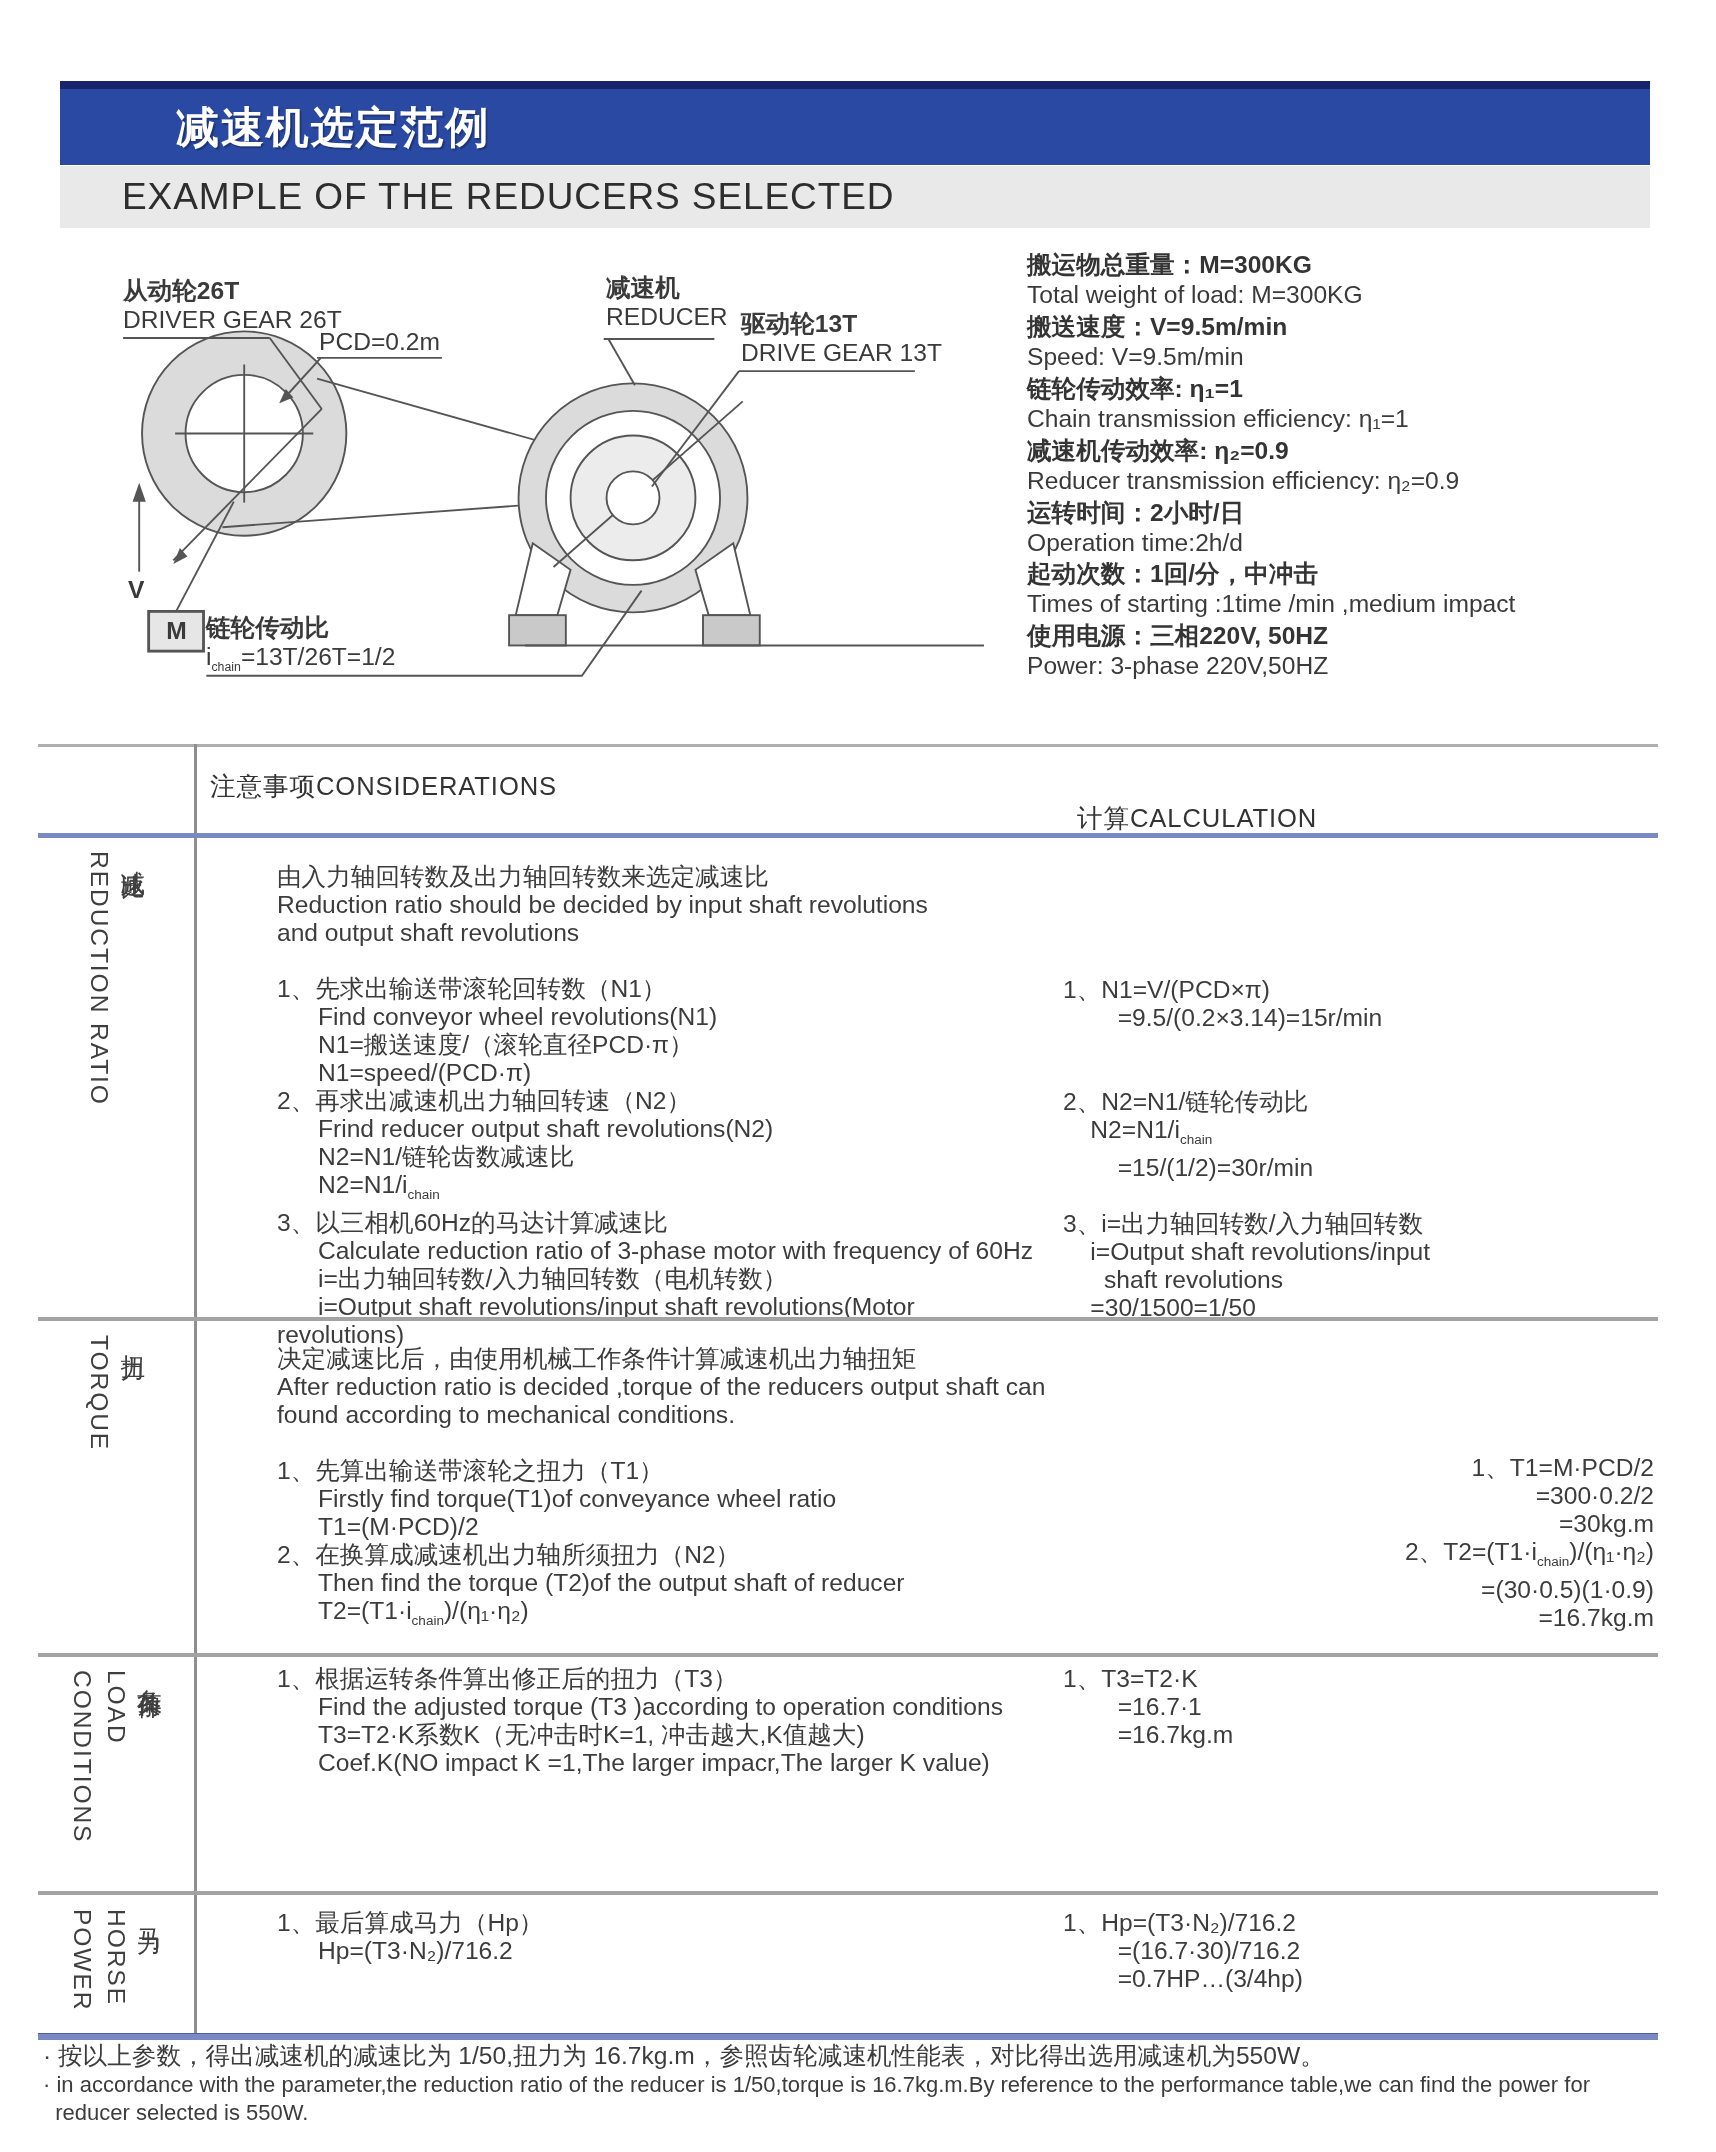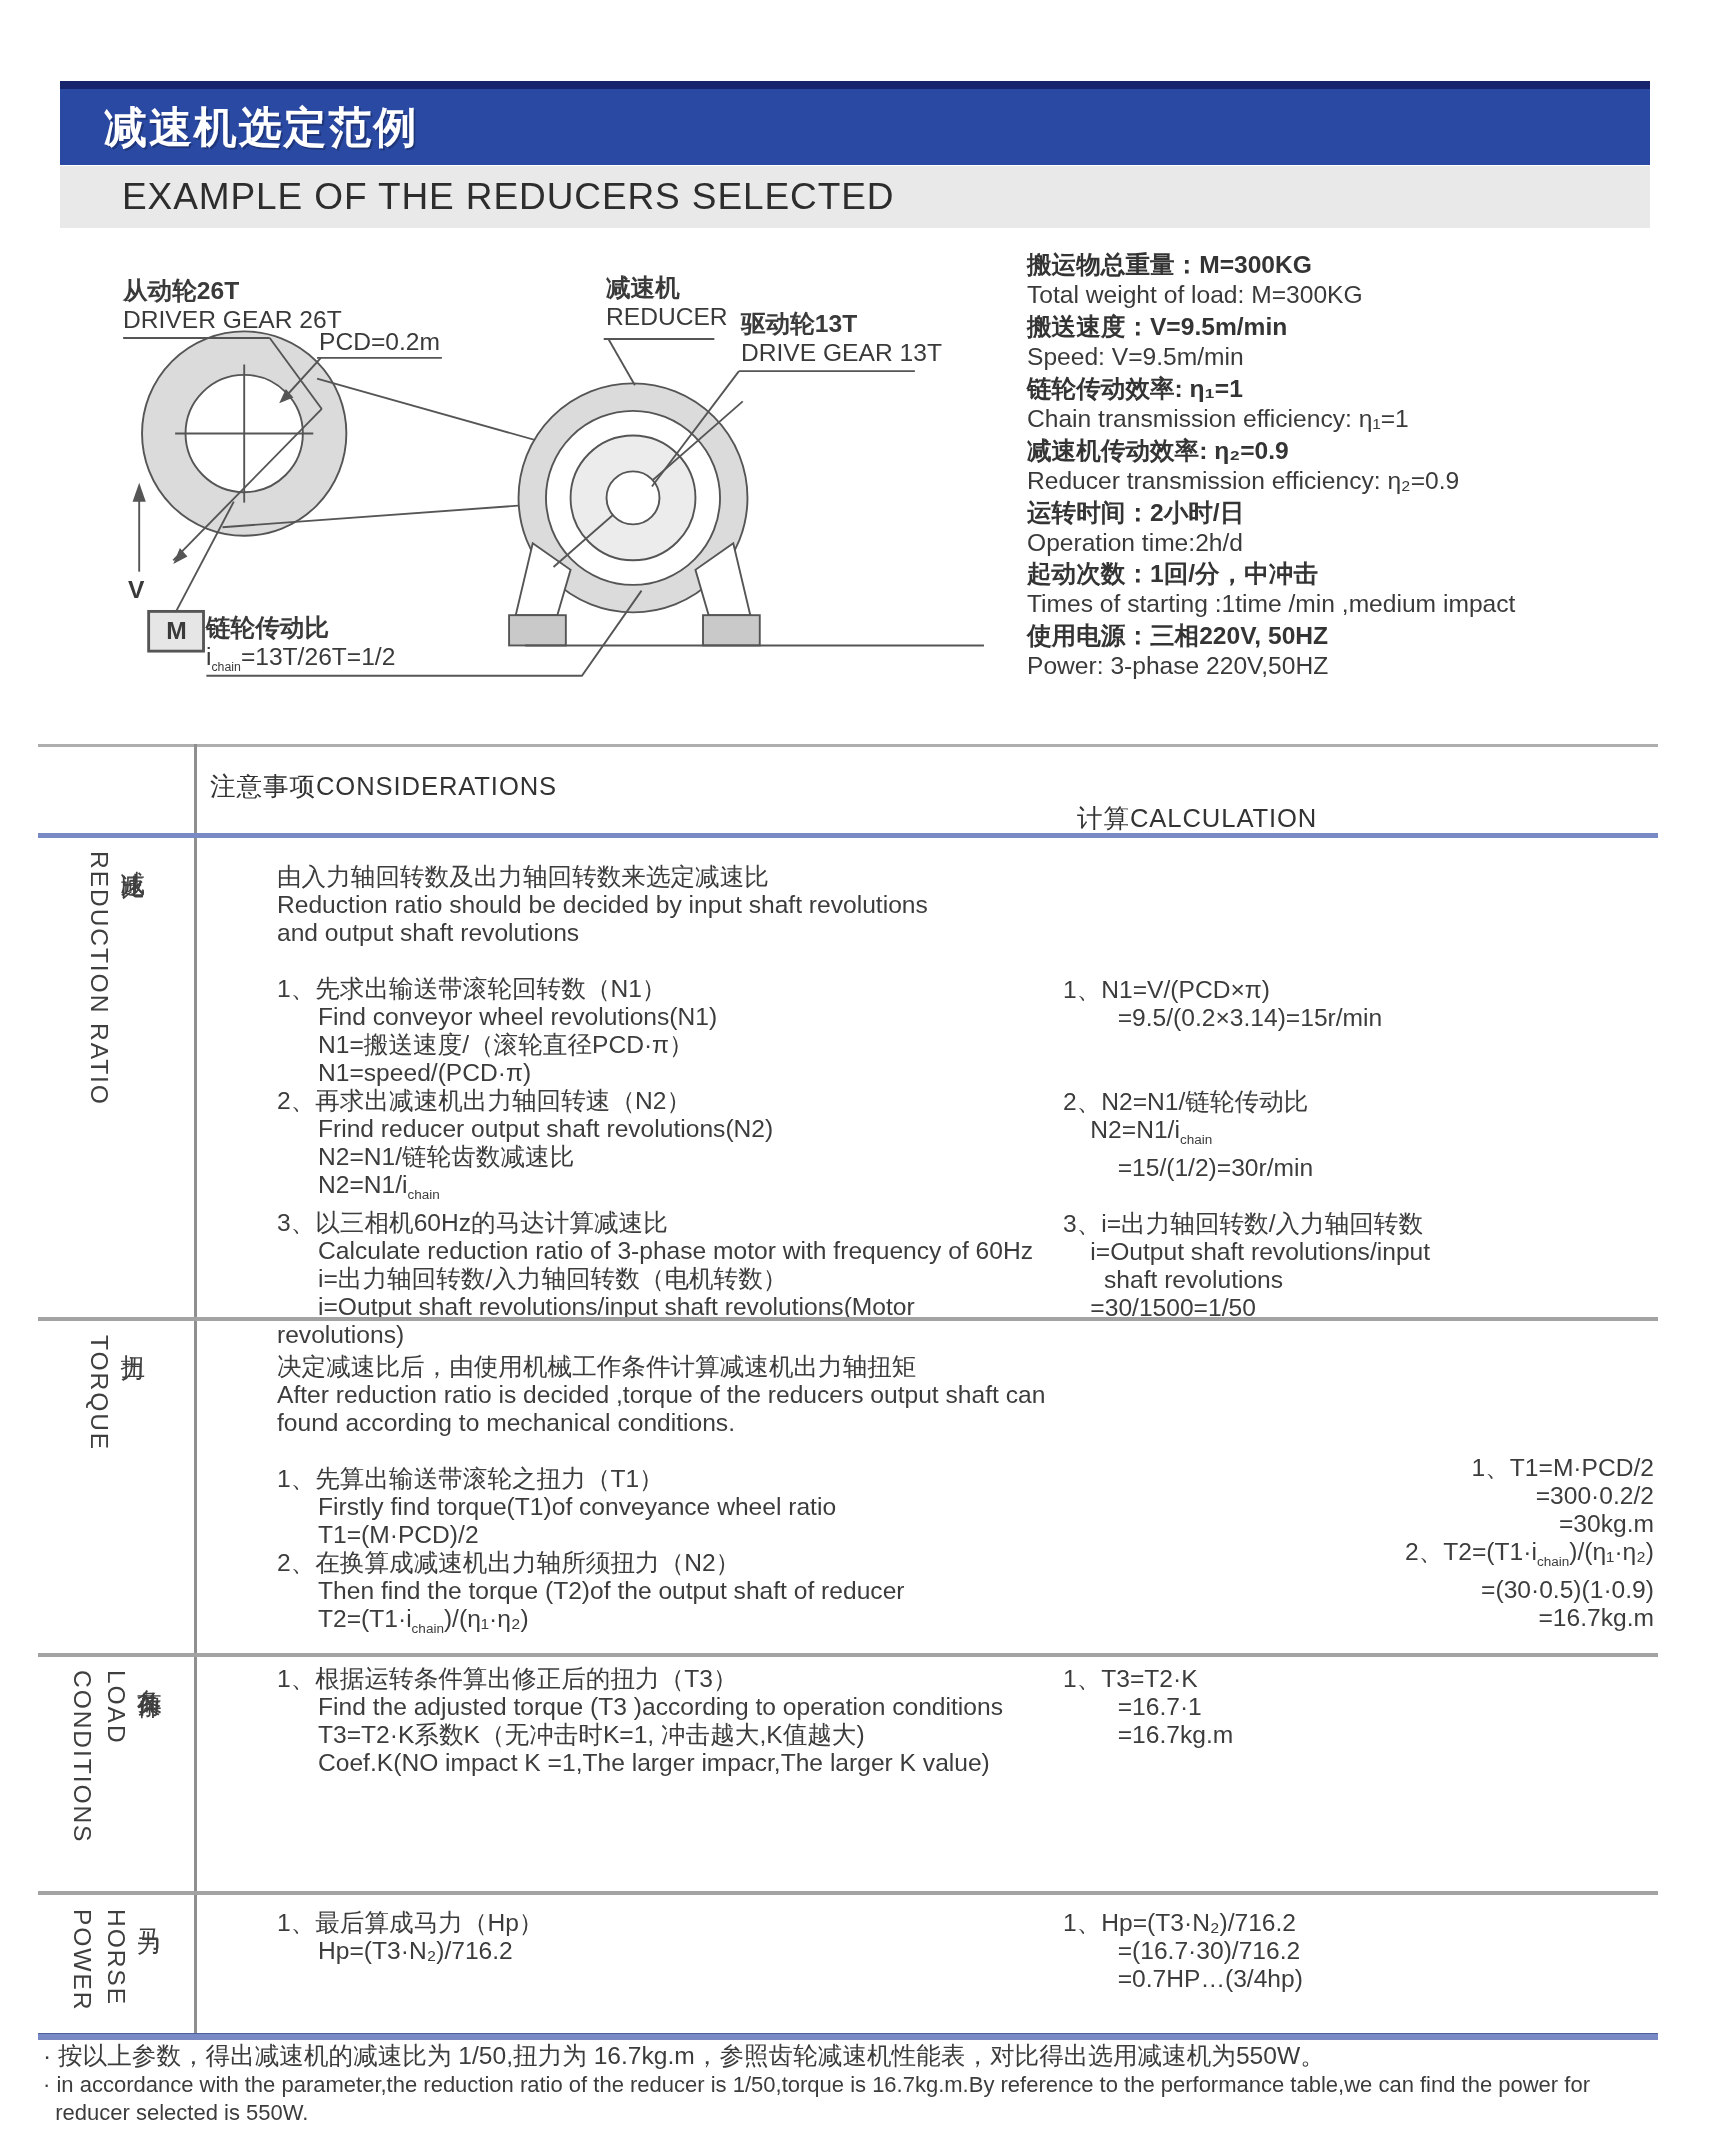--- a/index.html
+++ b/index.html
@@ -2,21 +2,21 @@
 <html style="font-size:15px"><head>
 <meta charset="utf-8">
 <style>
   html,body{margin:0;padding:0;background:#ffffff;}
   .page{position:relative;width:1717px;height:2153px;background:#ffffff;overflow:hidden;
         font-family:"Liberation Sans",sans-serif;color:#3a3a3a;}
 
   
   .header-bar{position:absolute;left:60px;top:81px;width:1590px;height:76px;
               background:#2a49a3;border-top:8.5px solid #17246b;}
-  .header-title{padding-left:44px;line-height:76px;font-size:43px;font-weight:bold;color:#ffffff;
+  .header-title{padding-left:116px;line-height:76px;font-size:43px;font-weight:bold;color:#ffffff;
                 letter-spacing:1.9px;text-shadow:1.9px 1.9px 0 rgba(0,0,0,.25);}
   .subheader-bar{position:absolute;left:60px;top:166px;width:1590px;height:62px;background:#e9e9e9;}
   .subheader-title{padding-left:62px;line-height:62px;font-size:37px;color:#2d2d2d;letter-spacing:0.9px;}
 
   
   .diagram{position:absolute;left:90px;top:248px;width:946px;height:478px;}
   .diagram svg{position:absolute;left:0;top:0;}
   .dlabel{position:absolute;font-size:24.6px;line-height:29px;color:#3a3a3a;white-space:nowrap;}
   .dlabel .cn{font-weight:bold;}
   .lbl-driver{left:33px;top:28px;}
@@ -47,21 +47,21 @@
   .row-label-cell{position:absolute;left:0;top:0;bottom:0;width:156px;display:flex;
                   justify-content:center;padding-top:13.2px;box-sizing:border-box;}
   .row-label{writing-mode:vertical-rl;white-space:pre-line;font-size:24.6px;letter-spacing:1.9px;
              line-height:1.35;color:#3f3f3f;}
   .cell{position:absolute;top:0;white-space:pre-wrap;font-size:24.6px;line-height:28px;
         color:#3c3c3c;box-sizing:border-box;}
   .cell sub{font-size:.55em;}
   .cell-cons{left:239px;width:771px;}
   .cell-calc{left:1025px;width:591px;}
   .pt-r1c{padding-top:24.6px;} .pt-r1k{padding-top:138px;}
-  .pt-r2c{padding-top:31px;} .pt-r2k{padding-top:132px;text-align:right;}
+  .pt-r2c{padding-top:23px;} .pt-r2k{padding-top:132px;text-align:right;}
   .pt-r3{padding-top:8px;}  .pt-r4{padding-top:13.2px;}
   .t-bottomline{position:absolute;left:0;top:1289px;width:100%;height:5.7px;background:#7989c4;
                 border-top:1.9px solid #4d5f9e;}
 
   
   .notes{position:absolute;left:43px;top:2040px;width:1647px;}
   .note-cn{font-size:24.6px;line-height:31px;color:#3c3c3c;}
   .note-en{font-size:22px;line-height:28px;color:#3c3c3c;white-space:pre-wrap;}
 </style>
 </head>

